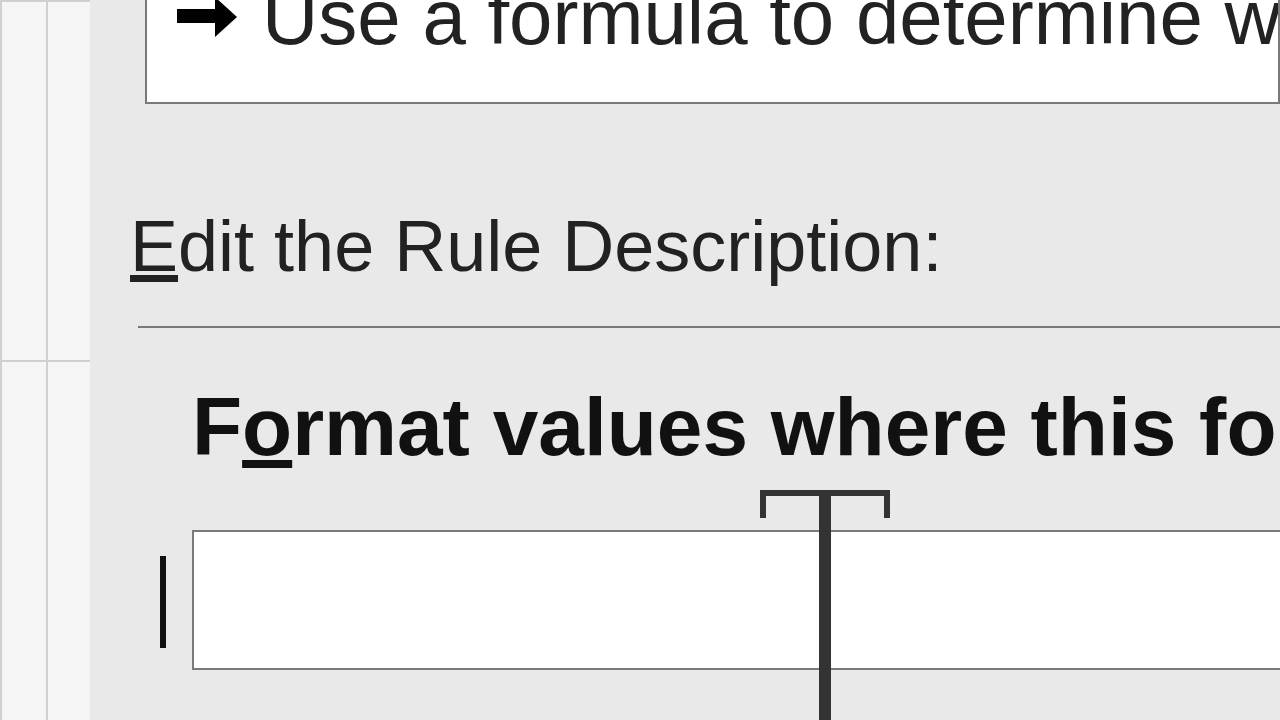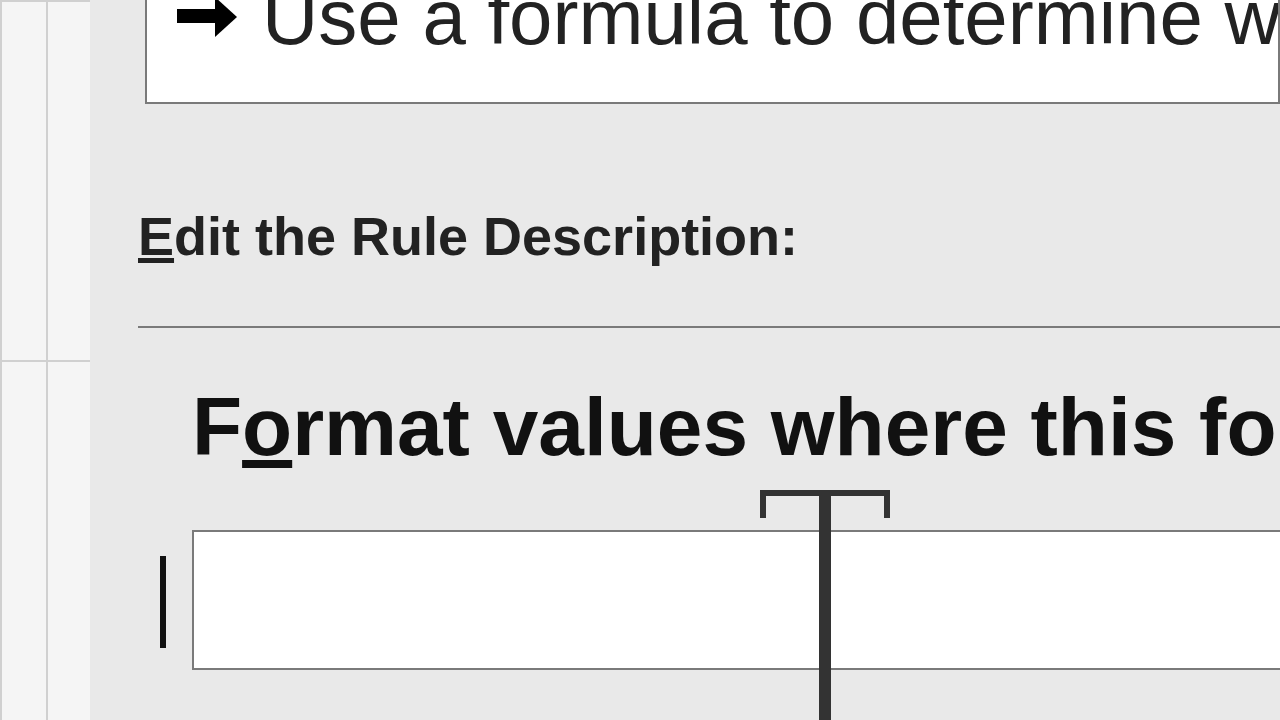--- a/index.html
+++ b/index.html
@@ -74,24 +74,24 @@
     position:absolute;
     right:0;top:0;
     border-left:22px solid #000;
     border-top:20px solid transparent;
     border-bottom:20px solid transparent;
   }
 
   
   .section-label{
     position:absolute;
-    left:48px;
+    left:40px;
     top:205px;
-    font-size:54px;
-    font-weight:700;
+    font-size:72px;
+    font-weight:400;
     color:#222;
     white-space:nowrap;
   }
   .section-label .ul{ text-decoration:underline; }
 
   
   .desc-panel{
     position:absolute;
     left:48px;
     top:326px;

